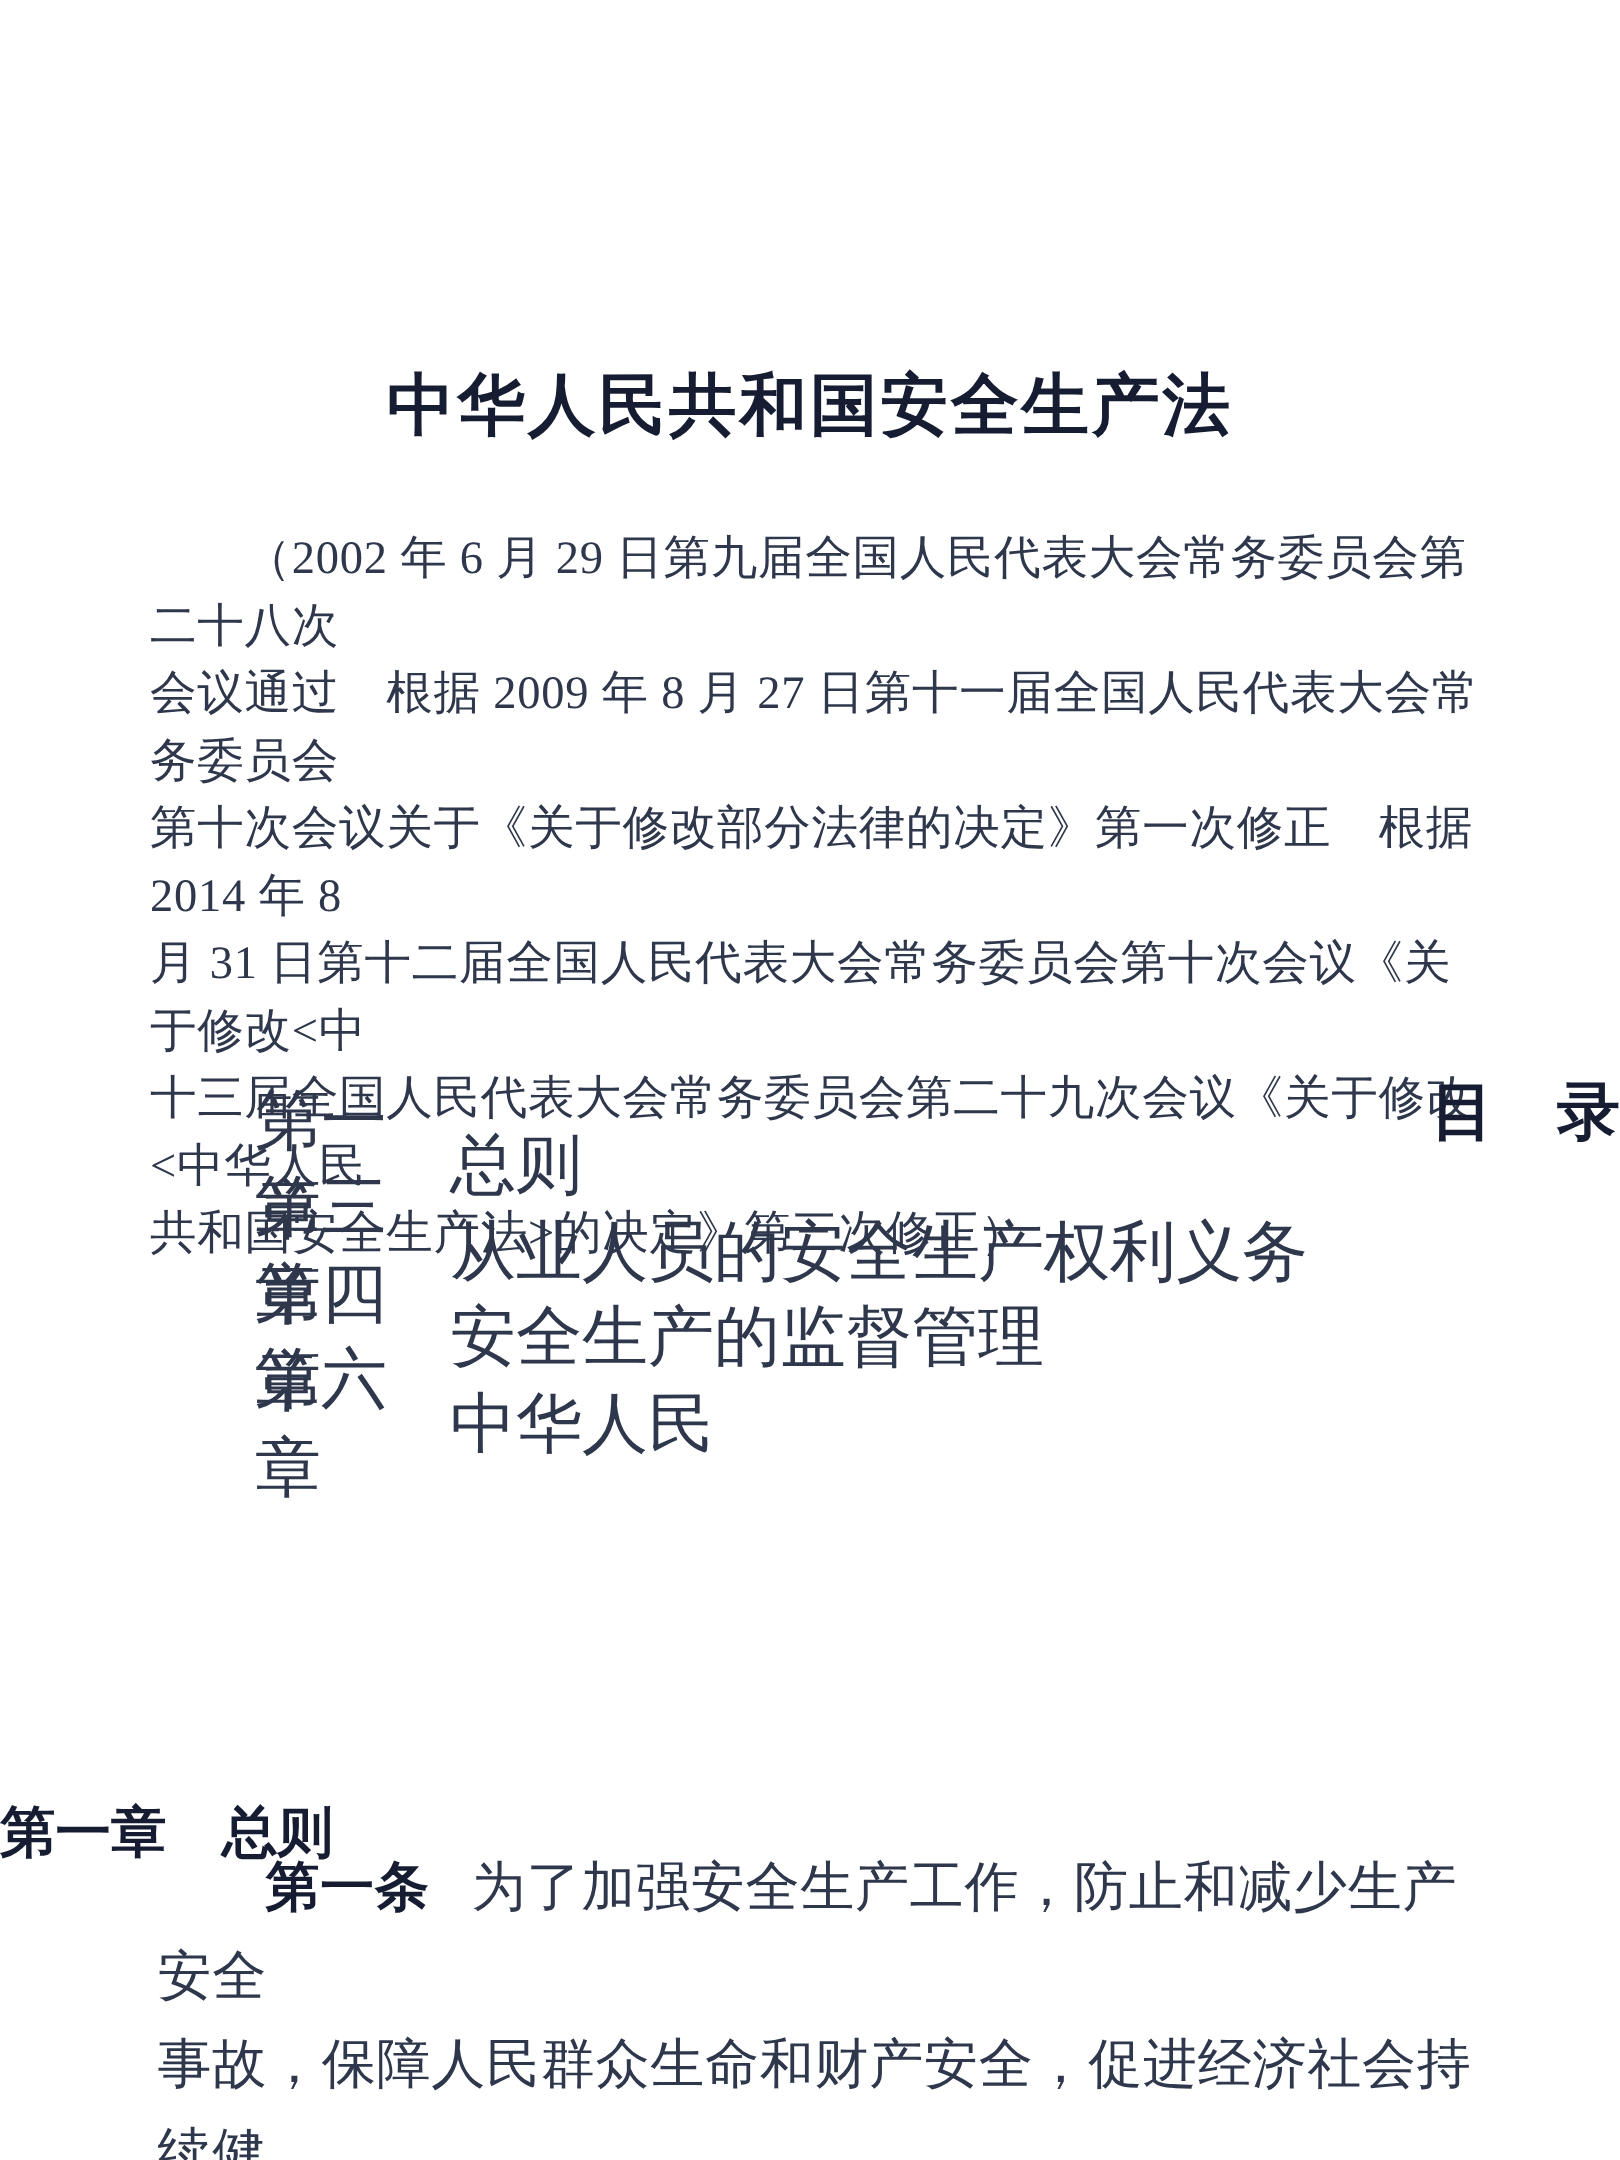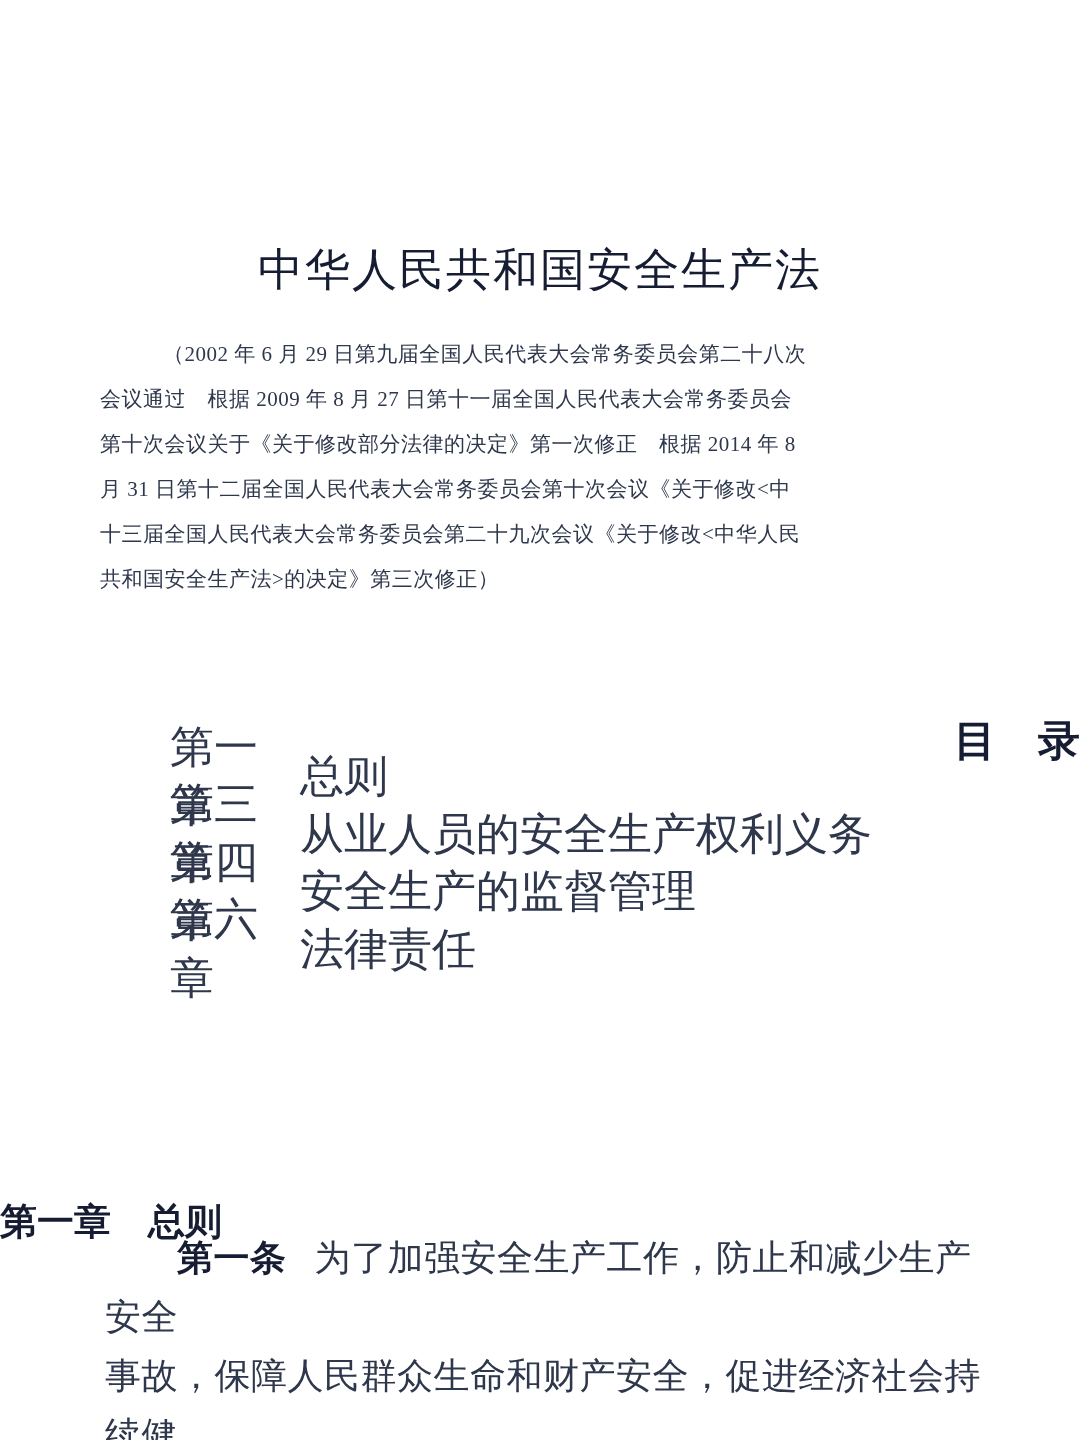--- a/index.html
+++ b/index.html
@@ -15,31 +15,31 @@
     overflow: hidden;
     font-family: "Liberation Serif", serif;
   }
   .doc-title {
     position: absolute;
     top: 210px;
     left: 0;
     width: 100%;
     text-align: center;
     font-family: "Liberation Sans", sans-serif;
-    font-weight: 400;
+    font-weight: 700;
     font-size: 45px;
     letter-spacing: 2px;
     color: var(--heading, #161d33);
   }
   .preamble {
     position: absolute;
-    top: 332px;
+    top: 349px;
     left: 100px;
     width: 890px;
-    font-size: 21px;
+    font-size: 31px;
     line-height: 45px;
     color: var(--body, #2e374b);
     letter-spacing: 0.5px;
   }
   .preamble .pre-line:first-child {
     text-indent: 63px;
   }
   .toc-heading {
     position: absolute;
     top: 678px;
@@ -126,21 +126,21 @@
     <li class="toc-item">
       <span class="toc-chapter">第三章</span>
       <span class="toc-title">从业人员的安全生产权利义务</span>
     </li>
     <li class="toc-item">
       <span class="toc-chapter">第四章</span>
       <span class="toc-title">安全生产的监督管理</span>
     </li>
     <li class="toc-item">
       <span class="toc-chapter">第六章</span>
-      <span class="toc-title">法律责任</span>
+      <span class="toc-title">中华人民</span>
     </li>
   </ul>
 
   <h2 class="chapter-heading">第一章　总则</h2>
 
   <div class="article">
     <div class="first-line">
       <span class="article-label">第一条</span><span>为了加强安全生产工作，防止和减少生产安全</span>
     </div>
     <div>事故，保障人民群众生命和财产安全，促进经济社会持续健</div>

